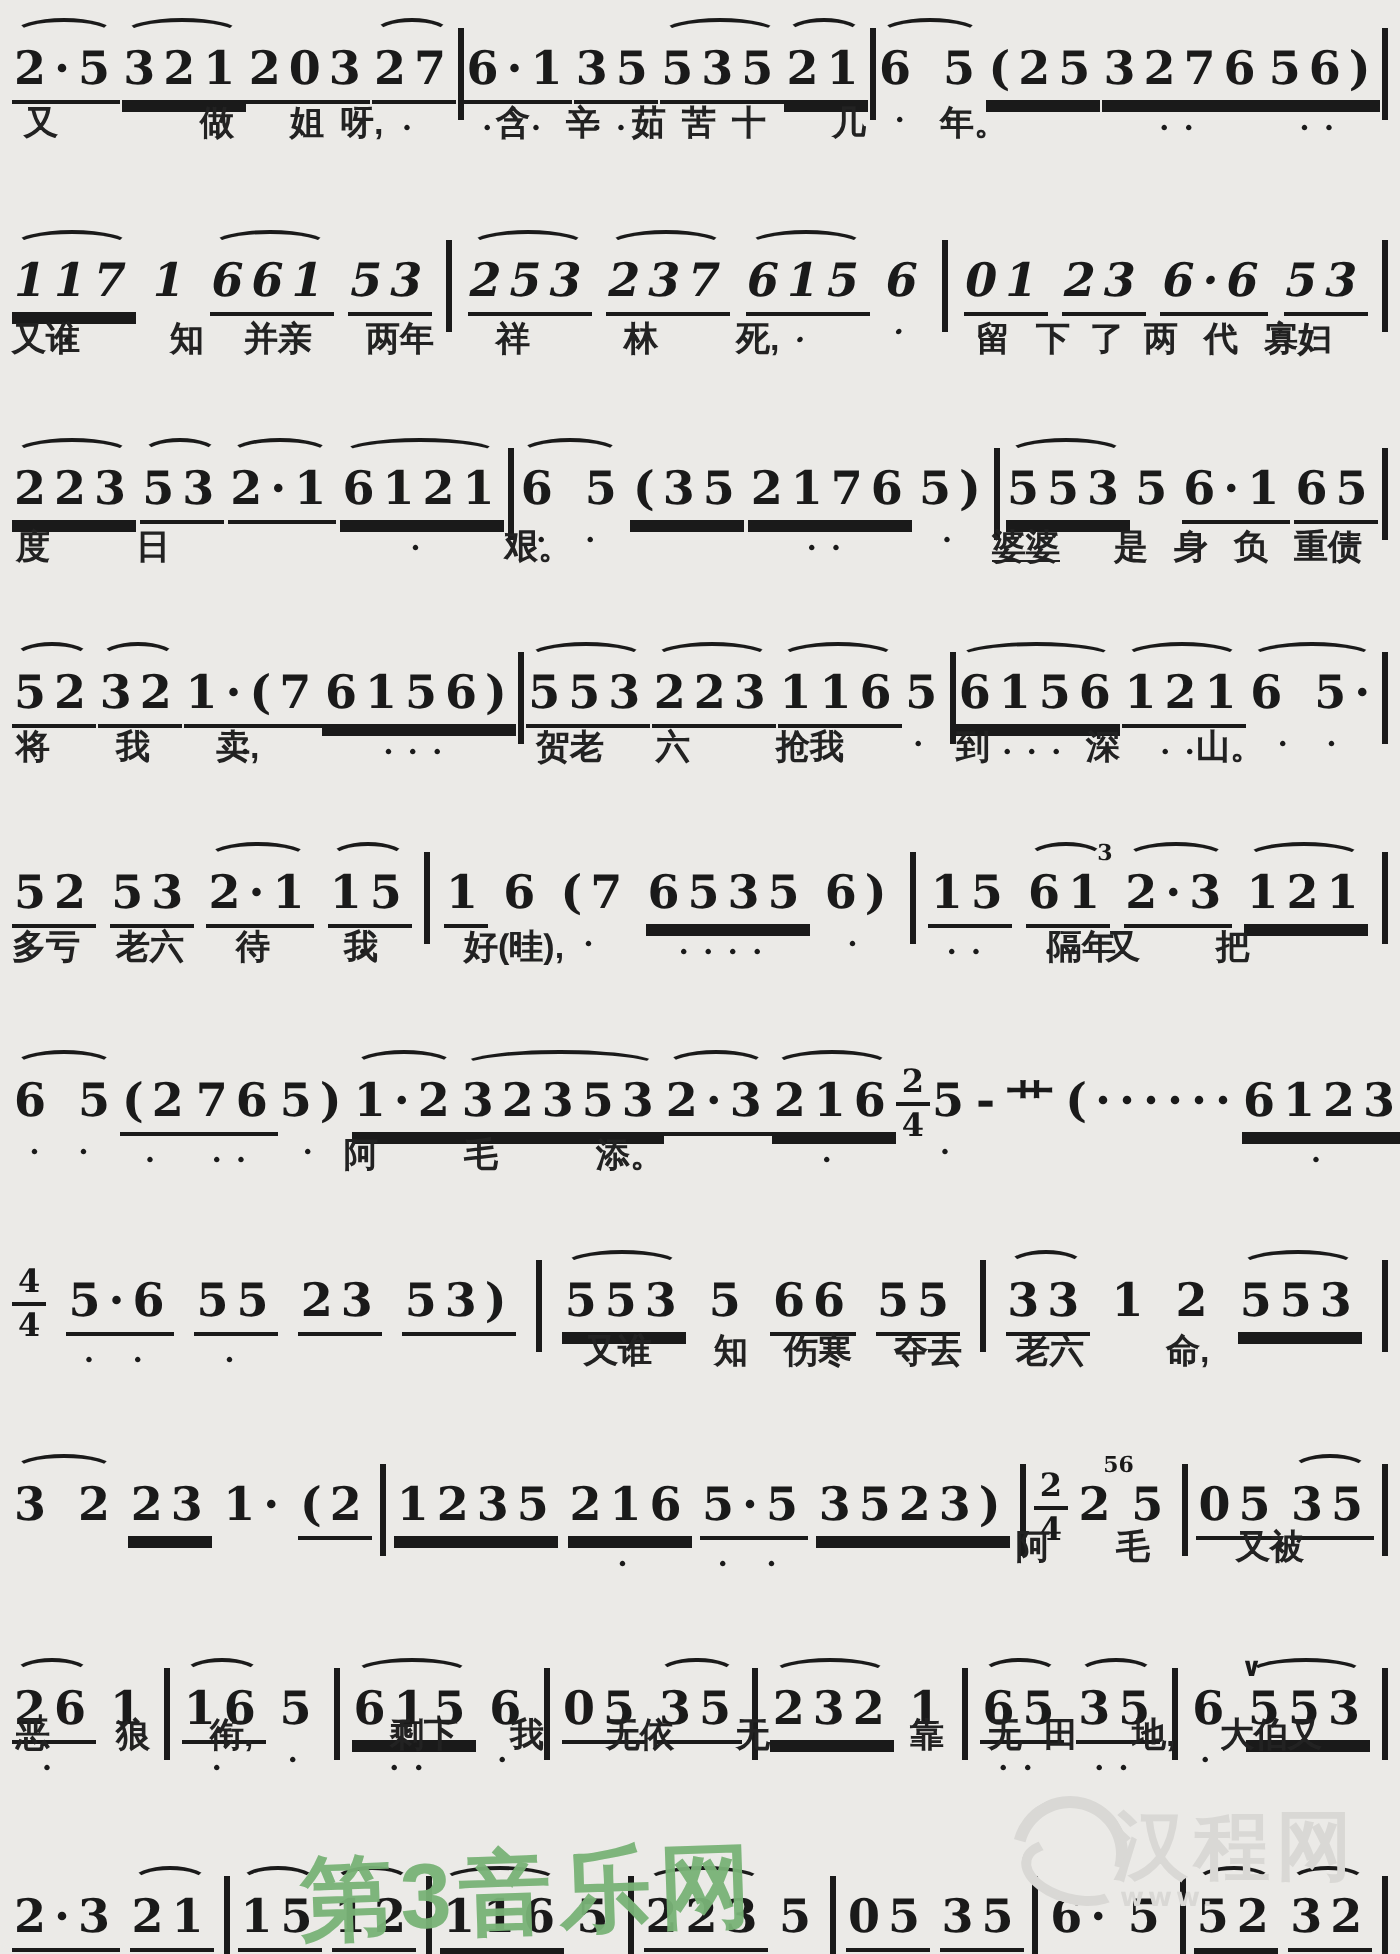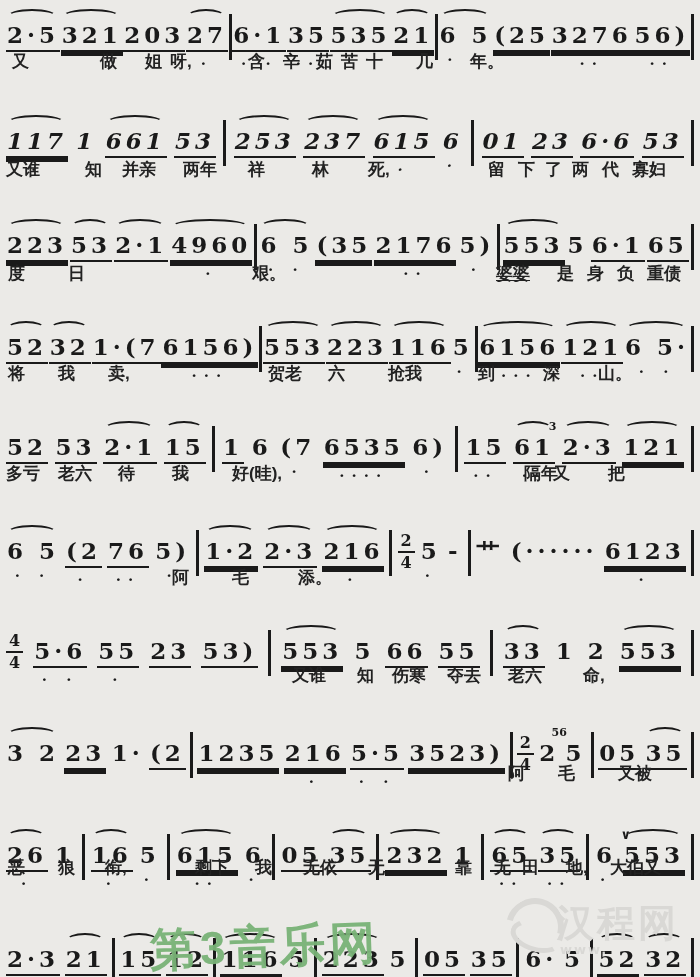--- a/index.html
+++ b/index.html
@@ -93,21 +93,21 @@
           <span class="tok"><span class="num u1">6·6</span></span>
           <span class="tok"><span class="num u1">53</span></span>
           <span class="bar"></span>
         </div>
       </div>
       <div class="system" style="top: 216px;">
         <div class="tokens">
           <span class="tok"><span class="num u2">223</span><span class="arc"></span></span>
           <span class="tok"><span class="num u1">53</span><span class="arc"></span></span>
           <span class="tok"><span class="num u1">2·1</span><span class="arc"></span></span>
-          <span class="tok"><span class="num u2">4960</span><span class="arc"></span><span class="dots">·</span></span>
+          <span class="tok"><span class="num u2">6121</span><span class="arc"></span><span class="dots">·</span></span>
           <span class="bar"></span>
           <span class="tok"><span class="num">6 5</span><span class="arc"></span><span class="dots">· ·</span></span>
           <span class="tok"><span class="num u2">(35</span></span>
           <span class="tok"><span class="num u2">2176</span><span class="dots">··</span></span>
           <span class="tok"><span class="num">5)</span><span class="dots">·</span></span>
           <span class="bar"></span>
           <span class="tok"><span class="num u2">553</span><span class="arc"></span></span>
           <span class="tok"><span class="num">5</span></span>
           <span class="tok"><span class="num u1">6·1</span></span>
           <span class="tok"><span class="num u1">65</span></span>
@@ -153,20 +153,21 @@
         </div>
       </div>
       <div class="system" style="top: 522px;">
         <div class="tokens">
           <span class="tok"><span class="num">6 5</span><span class="arc"></span><span class="dots">· ·</span></span>
           <span class="tok"><span class="num u1">(2</span><span class="dots">·</span></span>
           <span class="tok"><span class="num u1">76</span><span class="dots">··</span></span>
           <span class="tok"><span class="num">5)</span><span class="dots">·</span></span>
           <span class="bar"></span>
           <span class="tok"><span class="num u2">1·2</span><span class="arc"></span></span>
+          <span class="tok"><span class="num u2">32353</span><span class="arc"></span></span>
           <span class="tok"><span class="num u1">2·3</span><span class="arc"></span></span>
           <span class="tok"><span class="num u2">216</span><span class="arc"></span><span class="dots">·</span></span>
           <span class="bar"></span>
           <span class="ts">
             <span class="numr">2</span>
             <span class="den">4</span>
           </span>
           <span class="tok"><span class="num">5</span><span class="dots">·</span></span>
           <span class="tok"><span class="num">-</span></span>
           <span class="bar"></span>

